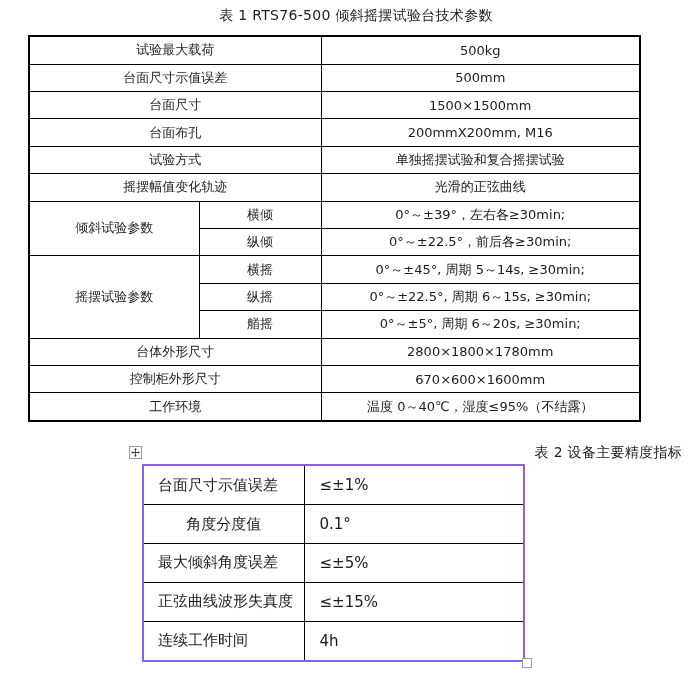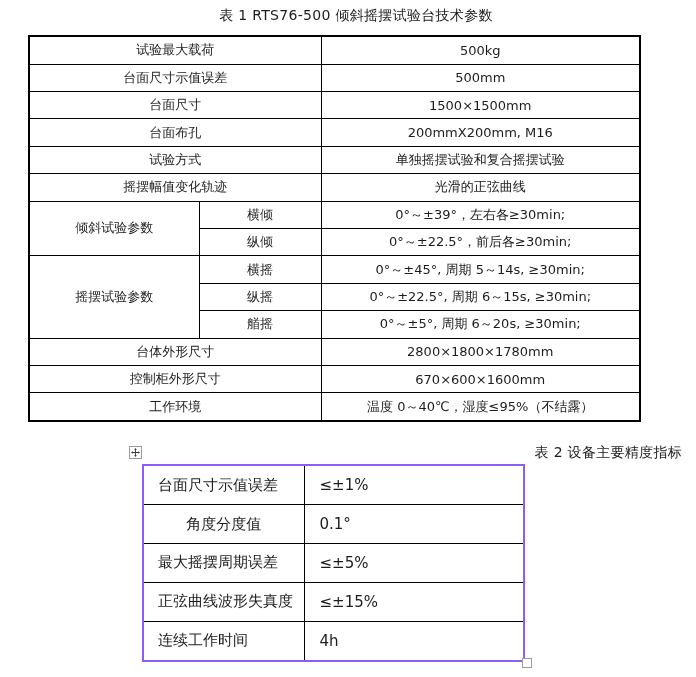--- a/index.html
+++ b/index.html
@@ -169,21 +169,21 @@
   <tbody>
     <tr>
       <td class="lbl">台面尺寸示值误差</td>
       <td class="val">≤±1%</td>
     </tr>
     <tr>
       <td class="lbl">角度分度值</td>
       <td class="val">0.1°</td>
     </tr>
     <tr>
-      <td class="lbl">最大摇摆周期误差</td>
+      <td class="lbl">最大倾斜角度误差</td>
       <td class="val">≤±5%</td>
     </tr>
     <tr>
       <td class="lbl">正弦曲线波形失真度</td>
       <td class="val">≤±15%</td>
     </tr>
     <tr>
       <td class="lbl">连续工作时间</td>
       <td class="val">4h</td>
     </tr>

